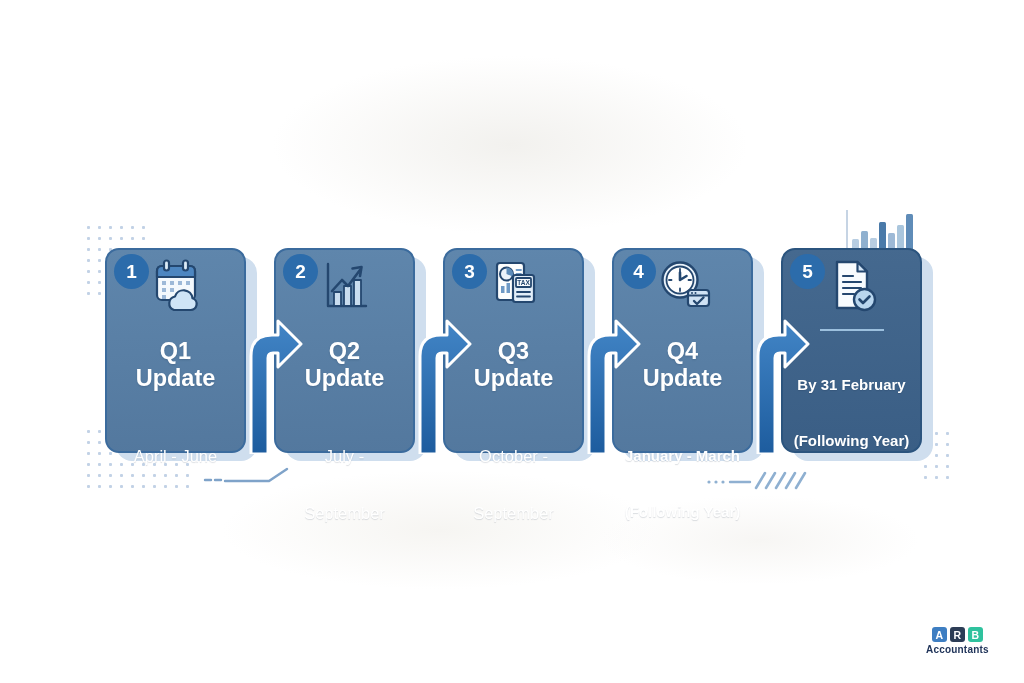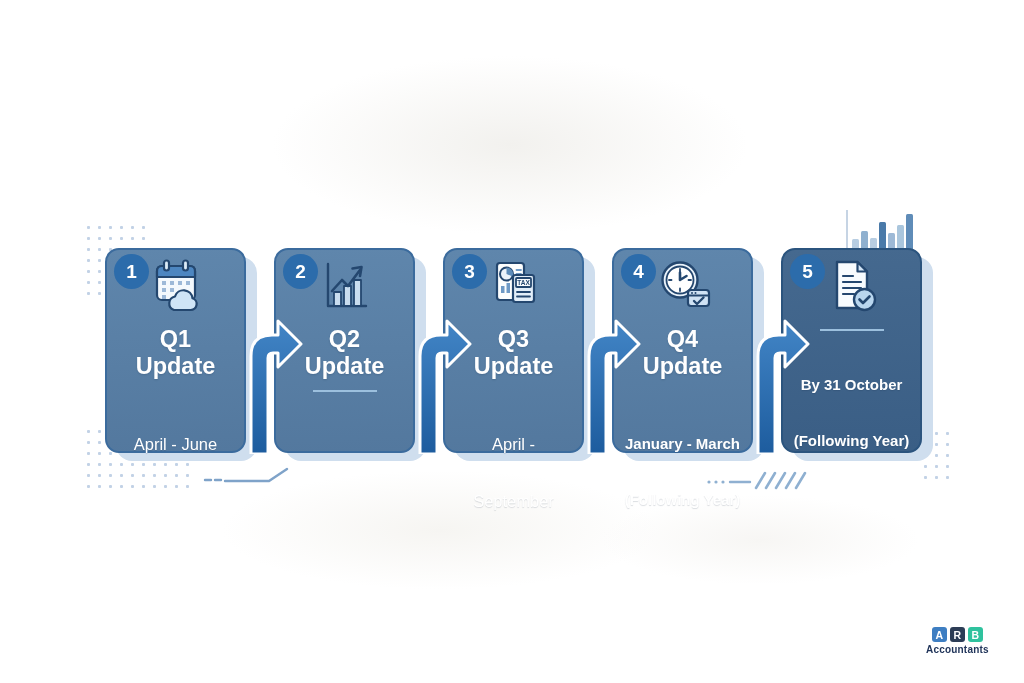--- a/index.html
+++ b/index.html
@@ -28,21 +28,21 @@
   .step .card{position:absolute;left:0;top:0;width:141px;height:205px;border-radius:14px;
               background:linear-gradient(178deg,#5f86ac 0%,#53789e 100%);
               border:2px solid #3b6b9d;box-sizing:border-box;
               display:flex;flex-direction:column;align-items:center;
               color:#ffffff;text-align:center;}
   .step.dark .card{background:linear-gradient(178deg,#45698f 0%,#3a5e85 100%);border-color:#2b547e;}
   .badge{position:absolute;left:7px;top:4px;width:35px;height:35px;border-radius:50%;
          background:#2c6cab;display:flex;align-items:center;justify-content:center;
          font-size:19px;font-weight:bold;color:#fff;}
   .icon{margin-top:5px;width:64px;height:64px;flex:none;}
-  .title{margin-top:7px;font-size:23.5px;font-weight:bold;line-height:27px;
+  .title{margin-top:19px;font-size:23.5px;font-weight:bold;line-height:27px;
          text-shadow:0 1px 2px rgba(15,35,60,.18);white-space:nowrap;}
   .step.tight .title{font-size:22.5px;}
   .title span{display:block;}
   .divider{width:64px;height:2px;background:#9cc0de;margin-top:10px;}
   .date{margin-top:8px;font-size:16.5px;line-height:21px;
         text-shadow:0 1px 1px rgba(15,35,60,.15);white-space:nowrap;}
   .step.small-date .date{font-size:15px;line-height:20px;font-weight:bold;}
   .date span{display:block;margin-top:36px;}
   
   .flow-arrow{position:absolute;top:314px;width:58px;height:140px;z-index:6;}
@@ -246,20 +246,24 @@
           </g>
           <path d="M19 36 L29 25 L35 31 L47 15" stroke-width="2.6"></path>
           <path d="M39.5 13.5 L48.5 12 L47 21" stroke-width="2.6"></path>
         </g>
       </svg>
       <div class="title">
         <span>Q2</span>
         <span>Update</span>
       </div>
       <div class="divider"></div>
+      <div class="date">
+        <span>July -</span>
+        <span>September</span>
+      </div>
     </div>
   </div>
 
   <div class="step" style="left:443px;">
     <div class="cshadow"></div>
     <div class="card">
       <div class="badge">3</div>
       <svg class="icon" viewBox="0 0 64 64">
         <g stroke="#24476f" stroke-linejoin="round" stroke-linecap="round">
           <rect x="15" y="8" width="27" height="37" rx="3" fill="#fdfefe" stroke-width="2.2"></rect>
@@ -276,21 +280,21 @@
           <text x="41.5" y="29.8" font-size="6.5" font-weight="bold" fill="#24476f" stroke="none" text-anchor="middle" font-family="Liberation Sans, sans-serif">TAX</text>
           <path d="M35 37 H48 M35 41.5 H48" stroke-width="1.8"></path>
         </g>
       </svg>
       <div class="title">
         <span>Q3</span>
         <span>Update</span>
       </div>
       <div class="divider"></div>
       <div class="date">
-        <span>April -</span>
+        <span>October -</span>
         <span>September</span>
       </div>
     </div>
   </div>
 
   <div class="step small-date" style="left:612px;">
     <div class="cshadow"></div>
     <div class="card">
       <div class="badge">4</div>
       <svg class="icon" viewBox="0 0 64 64">
@@ -326,21 +330,21 @@
         <g stroke="#24476f" stroke-linejoin="round" stroke-linecap="round" fill="none">
           <path d="M17 7 H37.5 L47 16.5 V53 H17 Z" fill="#f7fbfe" stroke-width="2.4"></path>
           <path d="M37.5 7 V16.5 H47 Z" fill="#cfe2f4" stroke-width="2.2"></path>
           <path d="M23 21 H33 M23 27 H41 M23 33 H41 M23 39 H34" stroke-width="2.2"></path>
           <circle cx="44.5" cy="44.5" r="10.5" fill="#b9d6ee" stroke-width="2.4"></circle>
           <path d="M39.5 44.5 l3.5 3.5 l6.5 -6.5" stroke-width="2.6"></path>
         </g>
       </svg>
       <div class="divider"></div>
       <div class="date">
-        <span>By 31 October</span>
+        <span>By 31 February</span>
         <span>(Following Year)</span>
       </div>
     </div>
   </div>
 
   <svg class="flow-arrow" style="left:246px;" viewBox="0 0 58 140">
     <path d="M5 140 L5 42 Q5 21 26 21 L32 21 L32 7 L55 30 L32 53 L32 39 L27 39 Q22 39 22 44 L22 140 Z" fill="url(#arrowGrad)" stroke="#ffffff" stroke-width="3" stroke-linejoin="round"></path>
   </svg>
   <svg class="flow-arrow" style="left:415px;" viewBox="0 0 58 140">
     <path d="M5 140 L5 42 Q5 21 26 21 L32 21 L32 7 L55 30 L32 53 L32 39 L27 39 Q22 39 22 44 L22 140 Z" fill="url(#arrowGrad)" stroke="#ffffff" stroke-width="3" stroke-linejoin="round"></path>

